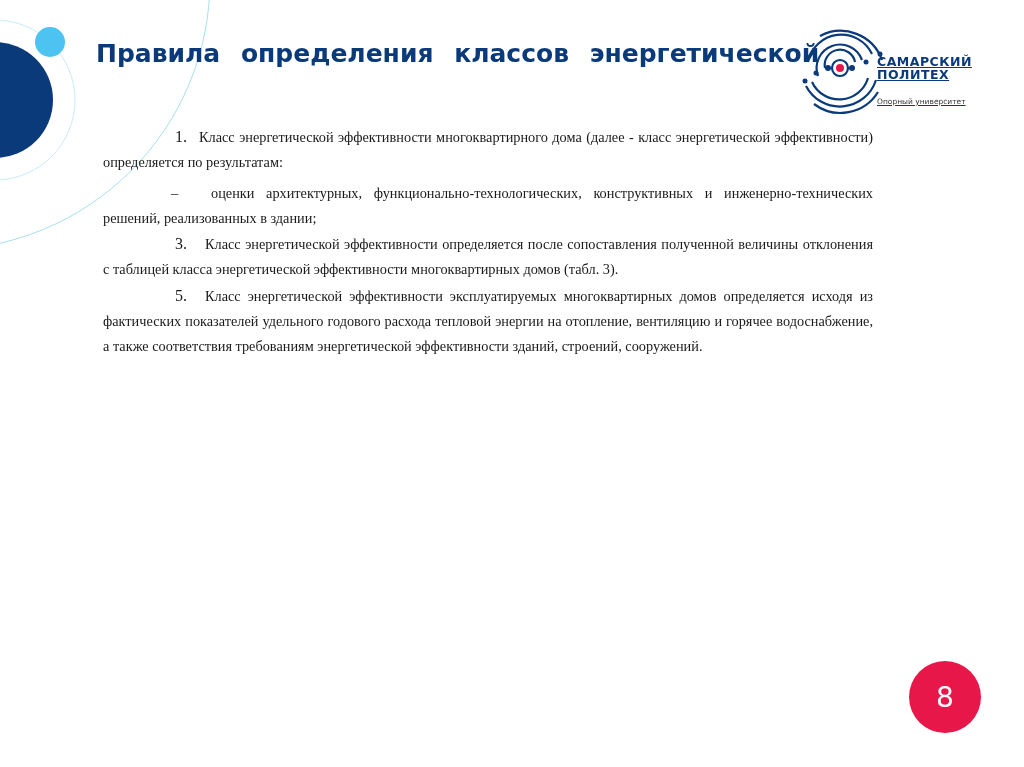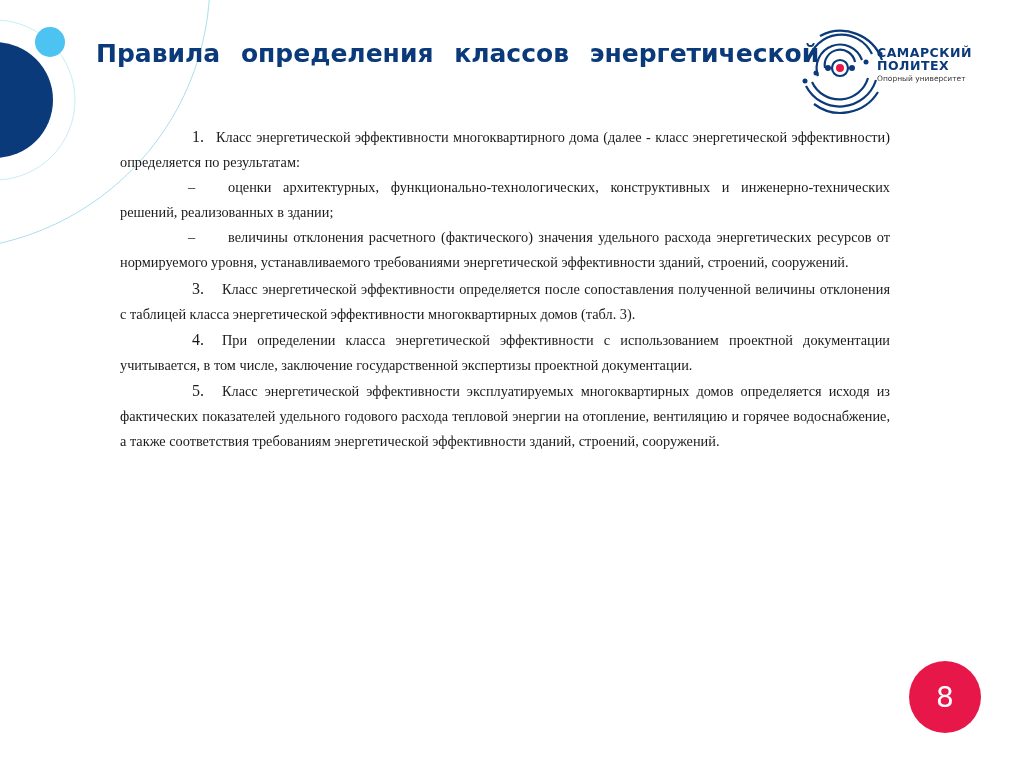--- a/index.html
+++ b/index.html
@@ -10,35 +10,35 @@
     }
     .deco { position: absolute; left: 0; top: 0; width: 1024px; height: 767px; pointer-events: none; }
     .title {
       position: absolute; left: 96px; top: 34px; width: 740px;
       color: #0b3a7a; font-family: "DejaVu Sans", sans-serif;
       font-weight: bold; font-size: 25px; line-height: 39px;
       word-spacing: 12px; margin: 0;
     }
     .title span { display: block; }
     .logo { position: absolute; left: 800px; top: 26px; width: 200px; height: 90px; }
-    .logo-text { position: absolute; left: 877px; top: 46px; color: #0b3a7a; }
+    .logo-text { position: absolute; left: 877px; top: 55px; color: #0b3a7a; text-decoration: underline; }
     .logo-name { font-family: "DejaVu Sans", sans-serif; font-weight: bold; font-size: 12.5px; line-height: 13px; letter-spacing: 0.5px; display:block; }
-    .logo-sub { font-family: "DejaVu Sans", sans-serif; font-size: 7.5px; color: #333; display: block; margin-top: 2px; }
+    .logo-sub { font-family: "DejaVu Sans", sans-serif; font-size: 7.5px; color: #333; display: block; margin-top: 16px; }
     .doc {
-      position: absolute; left: 120px; top: 124px; width: 770px;
+      position: absolute; left: 103px; top: 124px; width: 770px;
       font-family: "Liberation Serif", serif; font-size: 14.3px;
       line-height: 25.1px; color: #1a1a1a; text-align: justify;
     }
     .doc p { margin: 0; }
     .item { text-indent: 72px; }
     .item .num { font-size: 16px; display: inline-block; width: 30px; text-indent: 0; }
     .item.first .num { width: 24px; }
     .dash { text-indent: 68px; }
     .dash .d { display: inline-block; width: 40px; text-indent: 0; }
-    .dash.gap { }
+    .dash.gap { margin-top: 6px; }
     .dash.inset { padding-left: 12px; text-indent: 56px; }
     .page-badge {
       position: absolute; left: 909px; top: 661px; width: 72px; height: 72px;
       border-radius: 50%; background: #e8174a; color: #fff;
       font-family: "DejaVu Sans", sans-serif; font-size: 28px;
       display: flex; align-items: center; justify-content: center;
     }
   </style>
 </head>
 <body>
@@ -77,19 +77,17 @@
 </svg>
 <div class="logo-text">
   <span class="logo-name">САМАРСКИЙ</span>
   <span class="logo-name">ПОЛИТЕХ</span>
   <span class="logo-sub">Опорный университет</span>
 </div>
 
 <div class="doc">
   <p class="item first"><span class="num">1.</span><span>Класс энергетической эффективности многоквартирного дома (далее - класс энергетической эффективности) определяется по результатам:</span></p>
   <p class="dash gap"><span class="d">–</span><span>оценки архитектурных, функционально-технологических, конструктивных и инженерно-технических решений, реализованных в здании;</span></p>
-  <p class="dash gap"><span class="d">–</span><span>величины отклонения расчетного (фактического) значения удельного расхода энергетических ресурсов от нормируемого уровня, устанавливаемого требованиями энергетической эффективности зданий, строений, сооружений.</span></p>
   <p class="item"><span class="num">3.</span><span>Класс энергетической эффективности определяется после сопоставления полученной величины отклонения с таблицей класса энергетической эффективности многоквартирных домов (табл. 3).</span></p>
-  <p class="item"><span class="num">4.</span><span>При определении класса энергетической эффективности с использованием проектной документации учитывается, в том числе, заключение государственной экспертизы проектной документации.</span></p>
   <p class="item"><span class="num">5.</span><span>Класс энергетической эффективности эксплуатируемых многоквартирных домов определяется исходя из фактических показателей удельного годового расхода тепловой энергии на отопление, вентиляцию и горячее водоснабжение, а также соответствия требованиям энергетической эффективности зданий, строений, сооружений.</span></p>
 </div>
 
 <div class="page-badge">8</div>
 
 </body></html>

